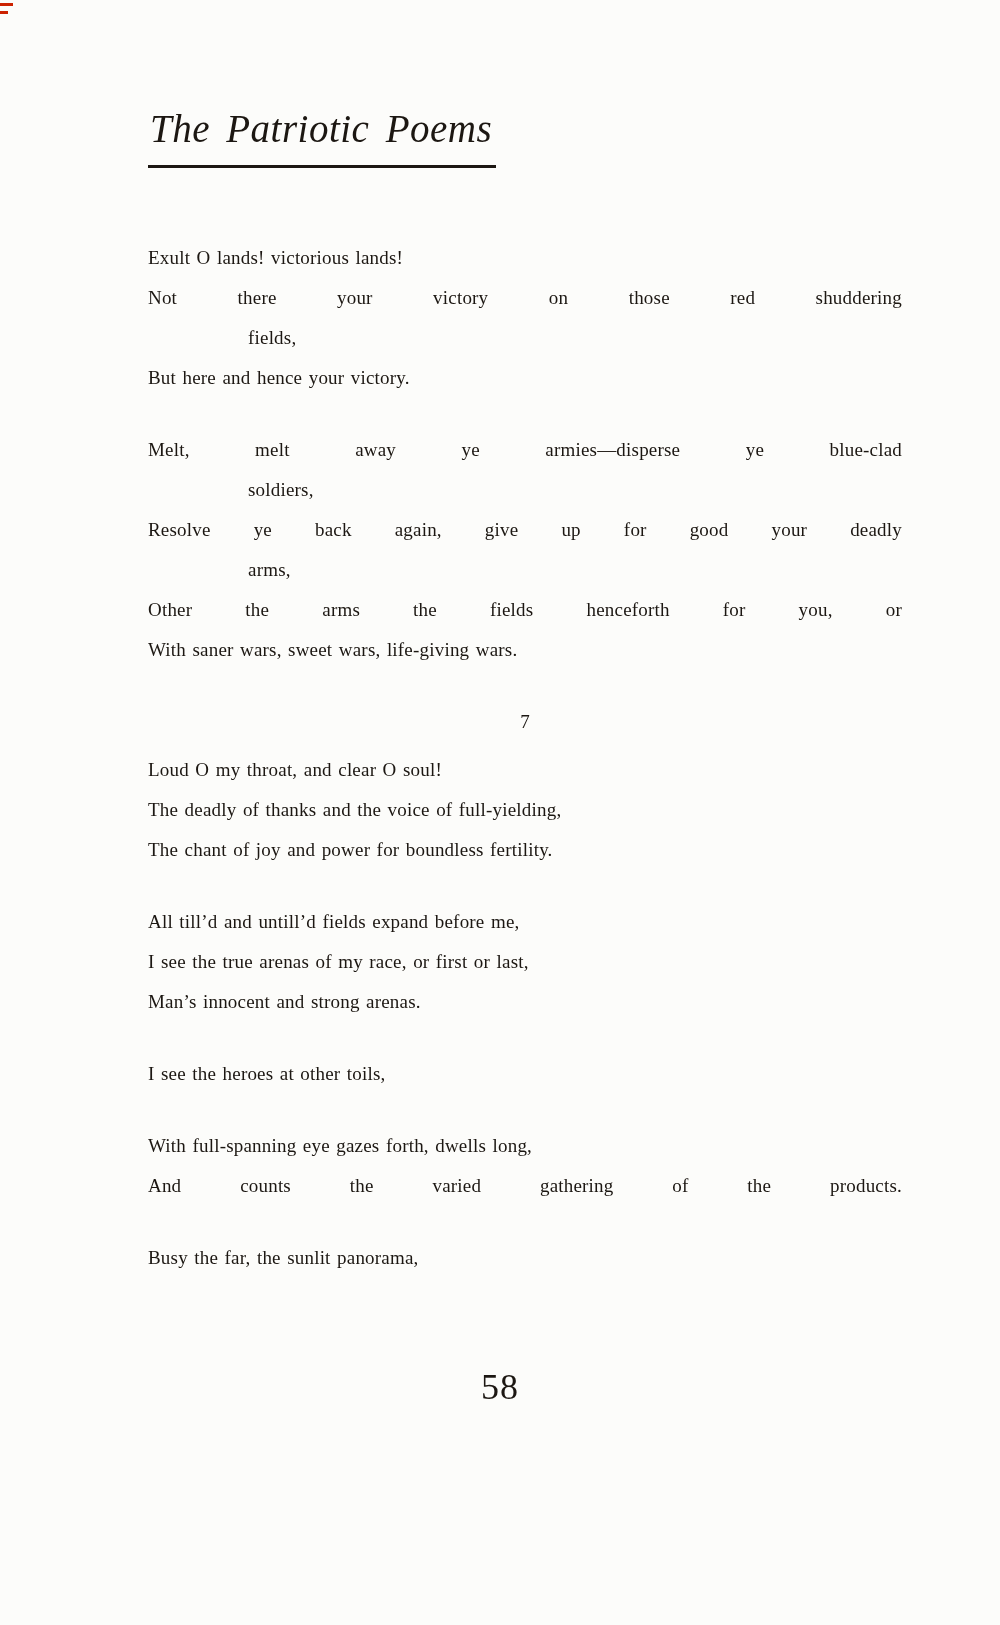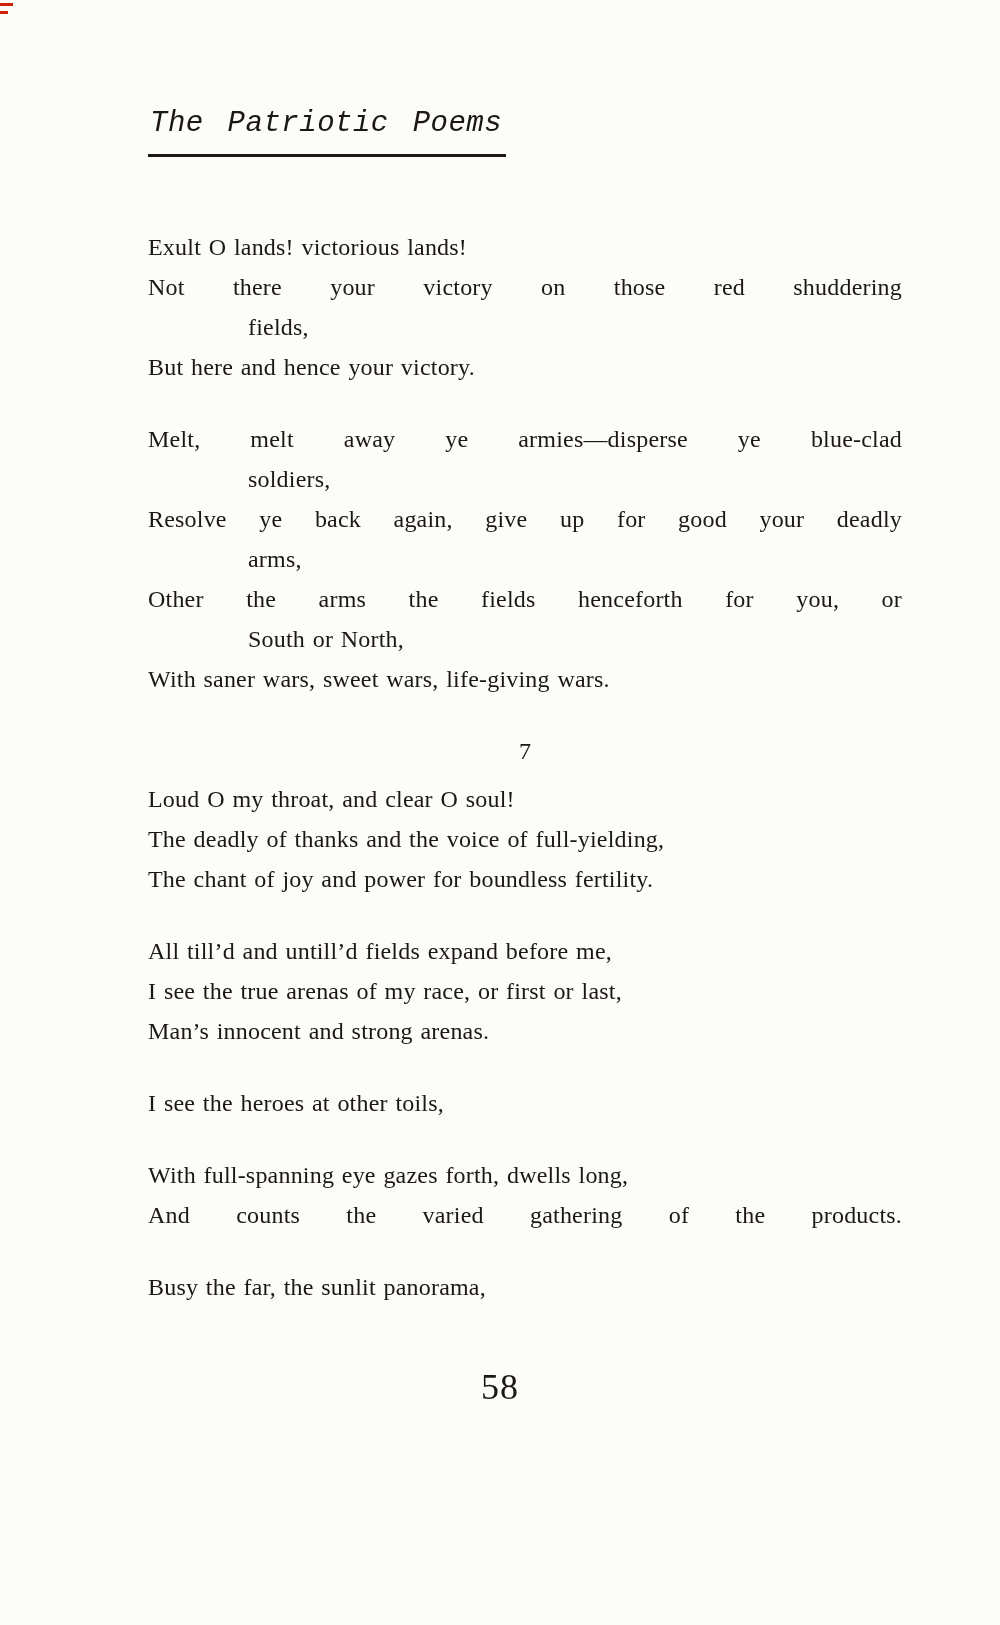--- a/index.html
+++ b/index.html
@@ -28,32 +28,31 @@
   .content {
     position: absolute;
     left: 148px;
     top: 108px;
     width: 754px;
   }
 
   .running-head {
     display: inline-block;
     font-style: italic;
-    font-size: 29px;
+    font-size: 39px;
     line-height: 1.1;
     letter-spacing: 0.5px;
     word-spacing: 6px;
     padding: 0 4px 14px 2px;
     border-bottom: 3px solid var(--ink);
-    font-family: Liberation Mono, monospace;
   }
 
   .poem {
     margin-top: 70px;
-    font-size: 24px;
+    font-size: 19px;
   }
 
   .stanza { margin: 0 0 32px 0; }
   .stanza.section { margin: 0 0 8px 0; }
 
   .line {
     margin: 0;
     line-height: 40px;
     word-spacing: 1.5px;
     letter-spacing: 0.2px;
@@ -94,21 +93,20 @@
           <p class="line justify">Not there your victory on those red shuddering</p>
           <p class="line indent">fields,</p>
           <p class="line">But here and hence your victory.</p>
         </div>
         <div class="stanza">
           <p class="line justify">Melt, melt away ye armies—disperse ye blue-clad</p>
           <p class="line indent">soldiers,</p>
           <p class="line justify">Resolve ye back again, give up for good your deadly</p>
           <p class="line indent">arms,</p>
           <p class="line justify">Other the arms the fields henceforth for you, or</p>
-          <p class="line indent">South or North,</p>
           <p class="line">With saner wars, sweet wars, life-giving wars.</p>
         </div>
         <div class="stanza section">
           <p class="line center">7</p>
         </div>
         <div class="stanza">
           <p class="line">Loud O my throat, and clear O soul!</p>
           <p class="line">The deadly of thanks and the voice of full-yielding,</p>
           <p class="line">The chant of joy and power for boundless fertility.</p>
         </div>

